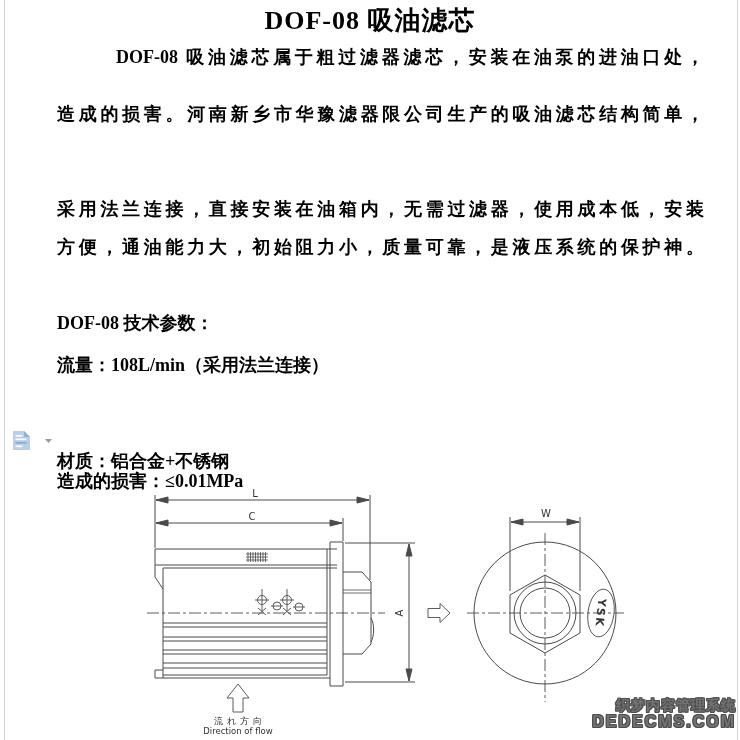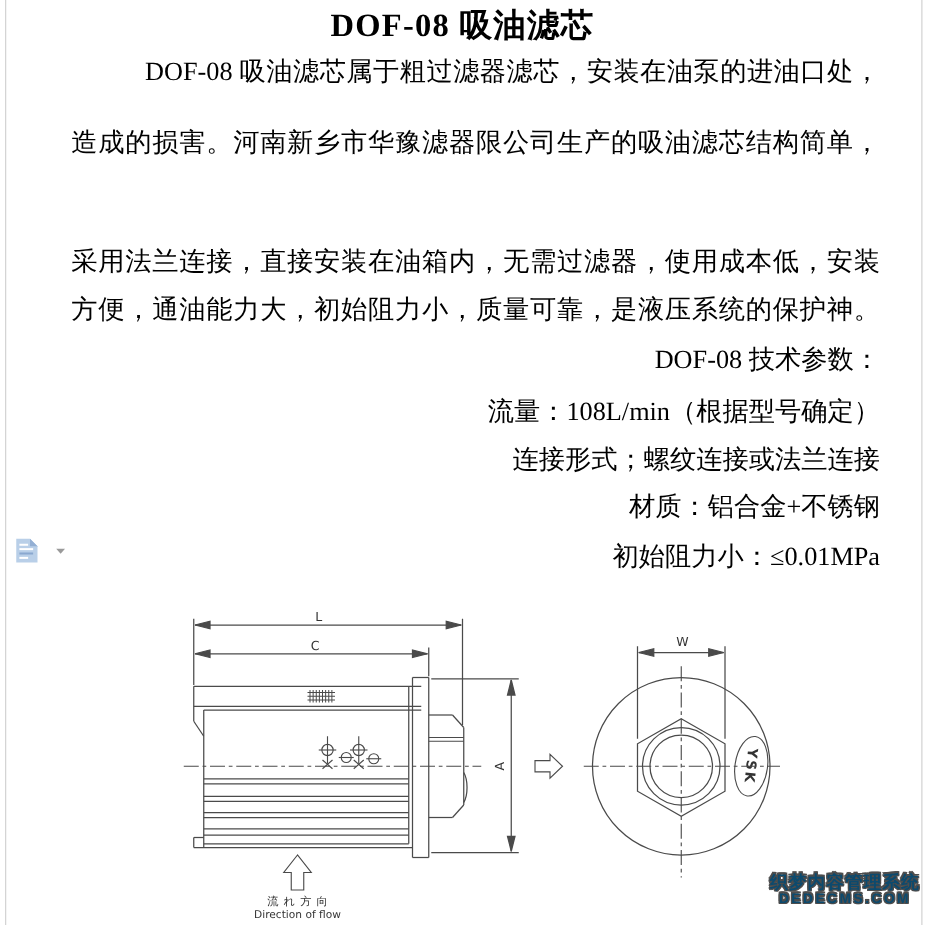--- a/index.html
+++ b/index.html
@@ -3,52 +3,51 @@
 <meta charset="utf-8">
 <style>
   html,body{margin:0;padding:0;background:#fff;}
   .page{position:relative;width:740px;height:740px;background:#fff;overflow:hidden;
         font-family:"Liberation Serif","DejaVu Serif",serif;color:#000;}
   .pborder{position:absolute;top:0;width:1px;height:740px;background:#d4d4d4;}
   .pborder.left{left:4px;}
   .pborder.right{left:737px;}
   .title{position:absolute;top:3px;left:0;width:740px;text-align:center;
          font-size:26px;font-weight:bold;letter-spacing:1px;}
-  .line{position:absolute;left:57px;width:647px;font-size:21px;line-height:27px;font-weight:normal;}
+  .line{position:absolute;left:57px;width:647px;font-size:18px;line-height:27px;font-weight:bold;}
   .jline{text-align:justify;text-align-last:justify;}
-  .lline{text-align:right;white-space:nowrap;}
+  .lline{text-align:left;white-space:nowrap;margin-top:36px;}
   .indent{left:116px;width:588px;}
   .paste-btn{position:absolute;left:12px;top:429px;width:34px;height:24px;cursor:pointer;}
-  .wm{position:absolute;right:4px;top:698px;text-align:center;font-weight:bold;
-      font-family:"Liberation Sans","DejaVu Sans",sans-serif;color:#0c4a6e;line-height:1.1;
+  .wm{position:absolute;right:4px;top:698px;text-align:right;font-weight:bold;
+      font-family:"Liberation Sans","DejaVu Sans",sans-serif;color:#737373;line-height:1.1;
       text-shadow:-1px -1px 0 #4d4d4d,1px -1px 0 #4d4d4d,-1px 1px 0 #4d4d4d,1px 1px 0 #4d4d4d,
                   0 -1px 0 #4d4d4d,0 1px 0 #4d4d4d,-1px 0 0 #4d4d4d,1px 0 0 #4d4d4d;}
   .wm1{font-size:14px;letter-spacing:1px;}
-  .wm2{font-size:11px;letter-spacing:2px;}
+  .wm2{font-size:16px;letter-spacing:2px;}
   svg text{font-family:"DejaVu Sans","Liberation Sans",sans-serif;fill:#333;}
   .drawing{position:absolute;left:0;top:480px;}
 </style>
 </head>
 <body>
 
 <div class="page">
   <div class="pborder left"></div>
   <div class="pborder right"></div>
 
   <div class="title">DOF-08 吸油滤芯</div>
 
   <div class="line jline indent" style="top:44px">DOF-08 吸油滤芯属于粗过滤器滤芯，安装在油泵的进油口处，</div>
   <div class="line jline" style="top:101px">造成的损害。河南新乡市华豫滤器限公司生产的吸油滤芯结构简单，</div>
   <div class="line jline" style="top:234px">方便，通油能力大，初始阻力小，质量可靠，是液压系统的保护神。</div>
   <div class="line jline" style="top:196px">采用法兰连接，直接安装在油箱内，无需过滤器，使用成本低，安装</div>
   <div class="line lline" style="top:274px">DOF-08 技术参数：</div>
-  <div class="line lline" style="top:316px">流量：108L/min（根据型号确定）</div>
-  <div class="line lline" style="top:354px">连接形式；螺纹连接或法兰连接</div>
-  <div class="line lline" style="top:392px">材质：铝合金+不锈钢</div>
-  <div class="line lline" style="top:432px">初始阻力小：≤0.01MPa</div>
+  <div class="line lline" style="top:316px">流量：108L/min（采用法兰连接）</div>
+  <div class="line lline" style="top:412px">材质：铝合金+不锈钢</div>
+  <div class="line lline" style="top:432px">造成的损害：≤0.01MPa</div>
 
   <div class="paste-btn">
     <svg width="44" height="24" viewBox="0 0 44 24">
       <g>
         <path d="M1,2 h11 l6,6 v13 h-17 z" fill="#b9cfe8"></path>
         <path d="M12,2 l6,6 h-6 z" fill="#93afd4"></path>
         <rect x="3.5" y="6" width="7" height="1.6" fill="#ffffff"></rect>
         <rect x="3.5" y="9.5" width="11" height="1.6" fill="#ffffff"></rect>
         <rect x="3.5" y="13" width="11" height="1.6" fill="#8aa8cf"></rect>
         <rect x="3.5" y="16.5" width="7" height="1.6" fill="#ffffff"></rect>

